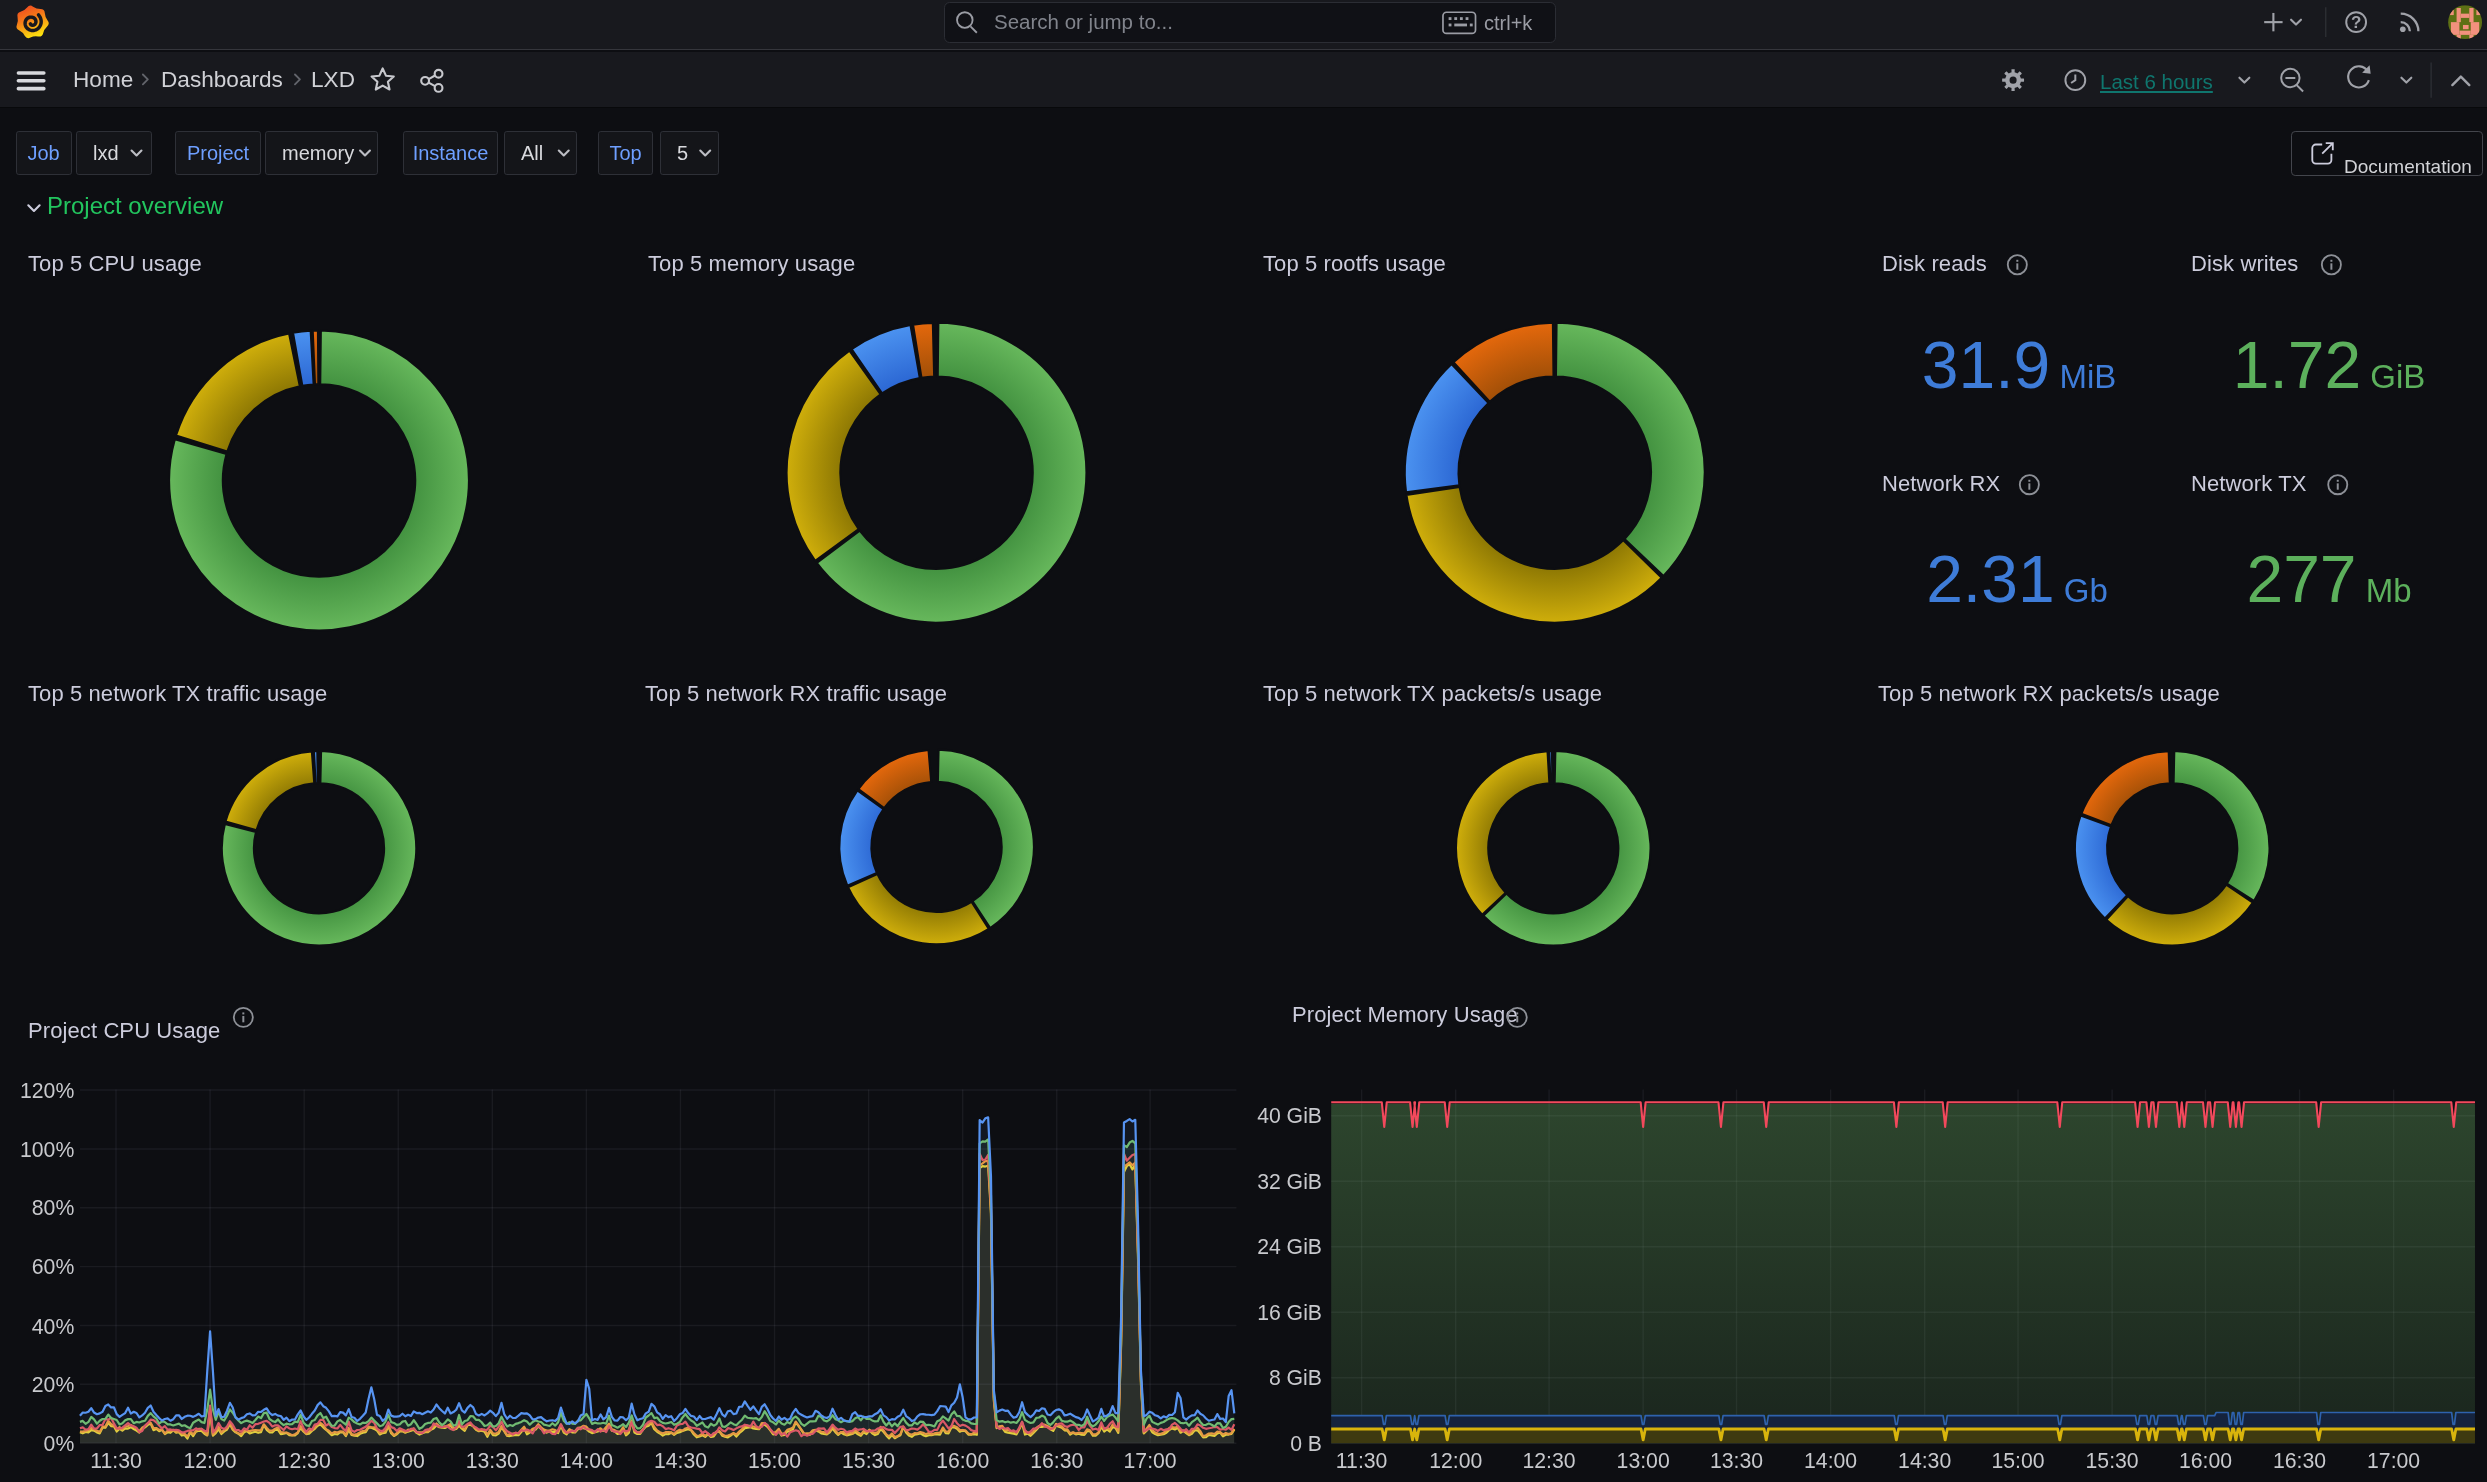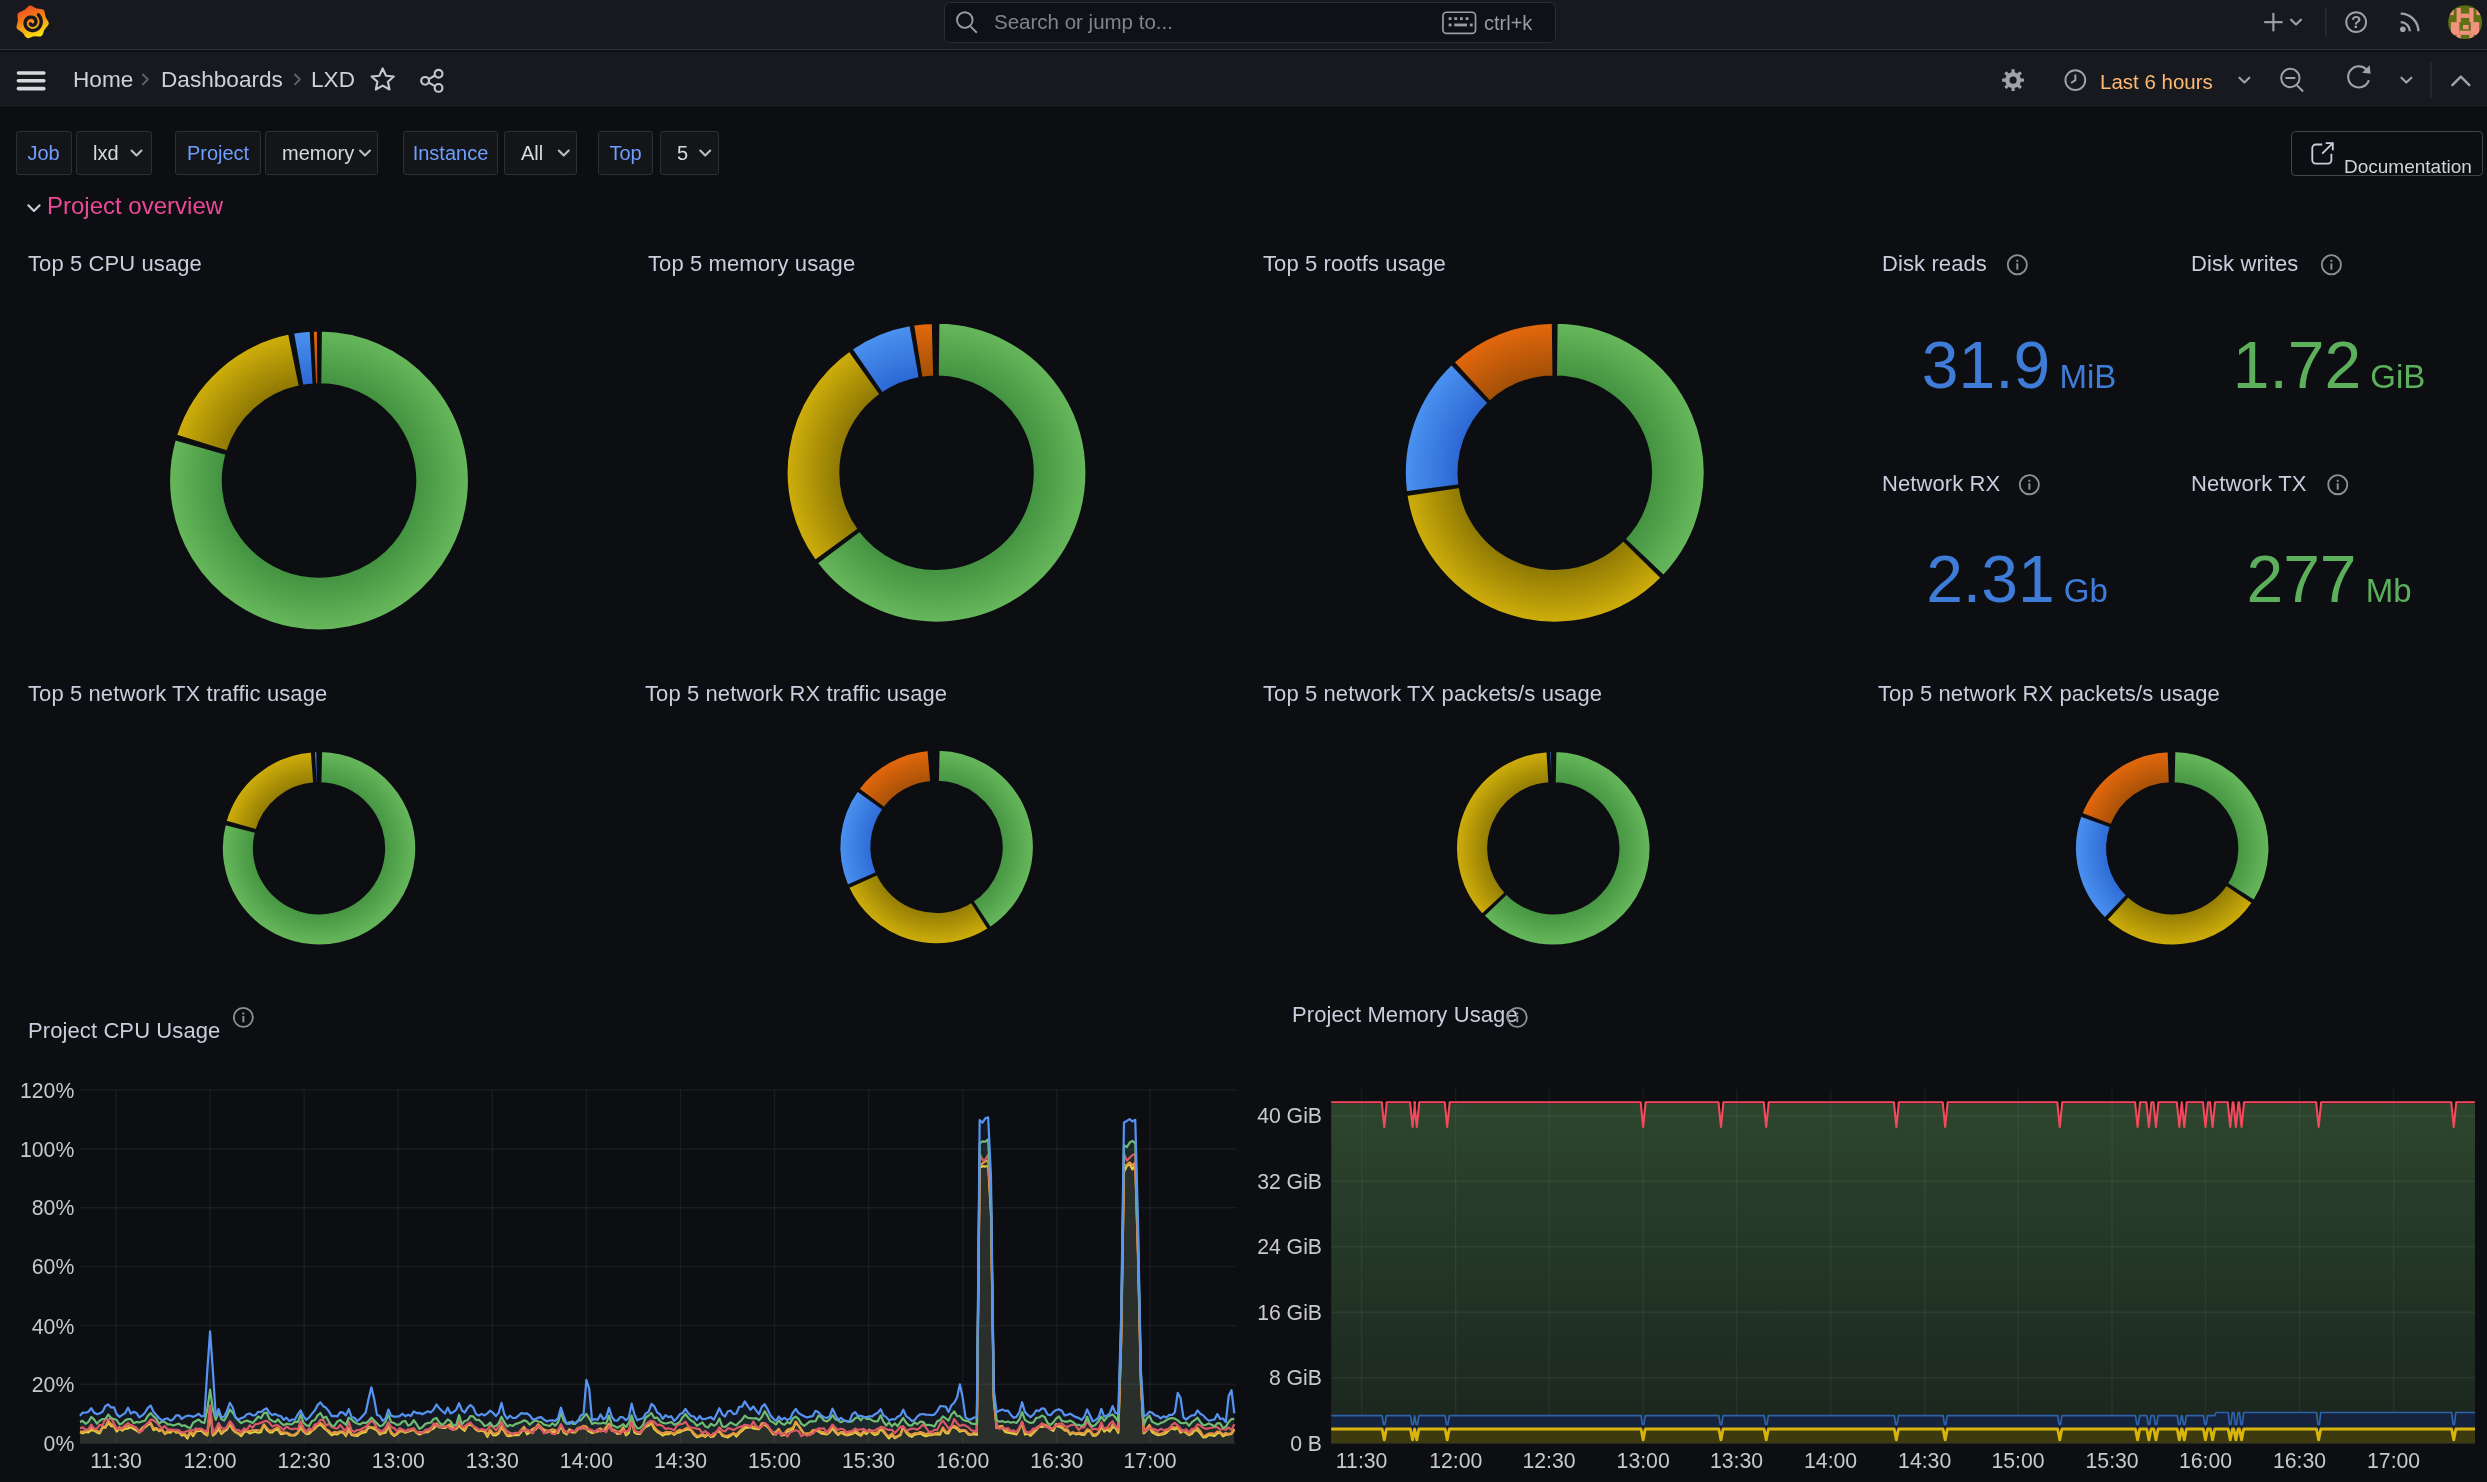--- a/index.html
+++ b/index.html
@@ -16,41 +16,41 @@
 </style></head>
 <body>
 <div class="abs bar1"></div>
 <div class="abs bar2"></div>
 <div class="abs sbox"></div>
 <div class="abs" style="left:994px;top:10px;font-size:20.5px;color:#81848c;">Search or jump to...</div>
 <div class="abs" style="left:1484px;top:12px;font-size:20px;color:#9a9ca4;">ctrl+k</div>
 <div class="abs crumb" style="left:73px;">Home</div>
 <div class="abs crumb" style="left:161px;">Dashboards</div>
 <div class="abs crumb" style="left:311px;">LXD</div>
-<div class="abs" style="left:2100px;top:70px;font-size:20.5px;color:#fdba74;">Last 6 hours</div>
+<div class="abs" style="left:2100px;top:70px;font-size:20.5px;color:#0f766e;text-decoration:underline;">Last 6 hours</div>
 
 <div class="vbox" style="left:15.6px;width:56px;"></div>
 <div class="vtext blue" style="left:15.6px;width:56px;border-radius:13px;">Job</div>
 <div class="vbox" style="left:76px;width:76px;"></div>
 <div class="vtext white" style="left:93px;justify-content:flex-start;">lxd</div>
 <div class="vbox" style="left:175px;width:86px;"></div>
 <div class="vtext blue" style="left:175px;width:86px;">Project</div>
 <div class="vbox" style="left:265px;width:113px;"></div>
 <div class="vtext white" style="left:282px;justify-content:flex-start;">memory</div>
 <div class="vbox" style="left:403px;width:95px;"></div>
 <div class="vtext blue" style="left:403px;width:95px;">Instance</div>
 <div class="vbox" style="left:504px;width:73px;"></div>
 <div class="vtext white" style="left:521px;justify-content:flex-start;">All</div>
 <div class="vbox" style="left:598px;width:55px;"></div>
 <div class="vtext blue" style="left:598px;width:55px;border-radius:17px;">Top</div>
 <div class="vbox" style="left:660px;width:59px;"></div>
 <div class="vtext white" style="left:677px;justify-content:flex-start;">5</div>
 <div class="abs" style="left:2291px;top:131px;width:192px;height:45px;border:1.4px solid #43454c;border-radius:4.2px;"></div>
 <div class="abs" style="left:2344px;top:156px;font-size:19px;color:#d2d3d7;">Documentation</div>
-<div class="abs" style="left:47px;top:192px;font-size:24px;font-weight:500;color:#ec4899;">Project overview</div>
+<div class="abs" style="left:47px;top:192px;font-size:24px;font-weight:500;color:#22c55e;">Project overview</div>
 <div class="ptitle" style="left:28px;top:251px;">Top 5 CPU usage</div>
 <div class="ptitle" style="left:648px;top:251px;">Top 5 memory usage</div>
 <div class="ptitle" style="left:1263px;top:251px;">Top 5 rootfs usage</div>
 <div class="ptitle" style="left:1882px;top:251px;">Disk reads</div>
 <div class="ptitle" style="left:2191px;top:251px;">Disk writes</div>
 <div class="ptitle" style="left:1882px;top:471px;">Network RX</div>
 <div class="ptitle" style="left:2191px;top:471px;">Network TX</div>
 <div class="ptitle" style="left:28px;top:681px;">Top 5 network TX traffic usage</div>
 <div class="ptitle" style="left:645px;top:681px;">Top 5 network RX traffic usage</div>
 <div class="ptitle" style="left:1263px;top:681px;">Top 5 network TX packets/s usage</div>

